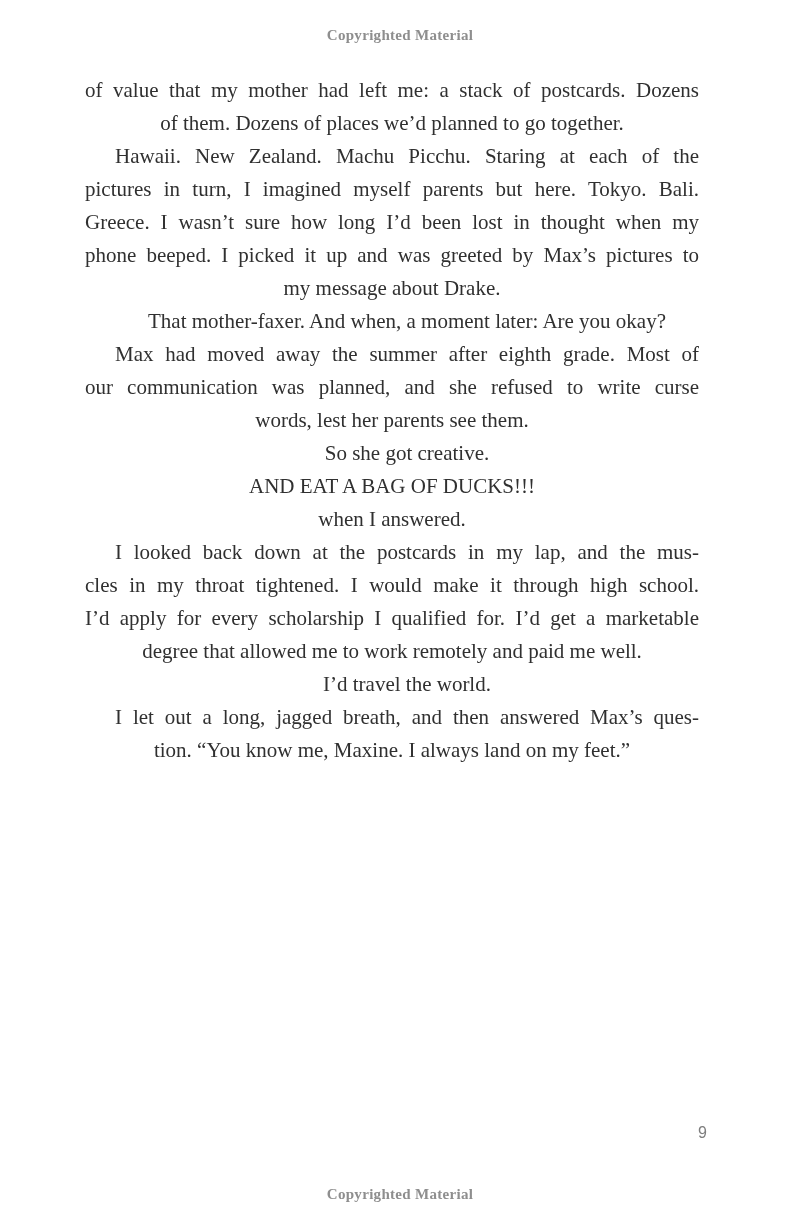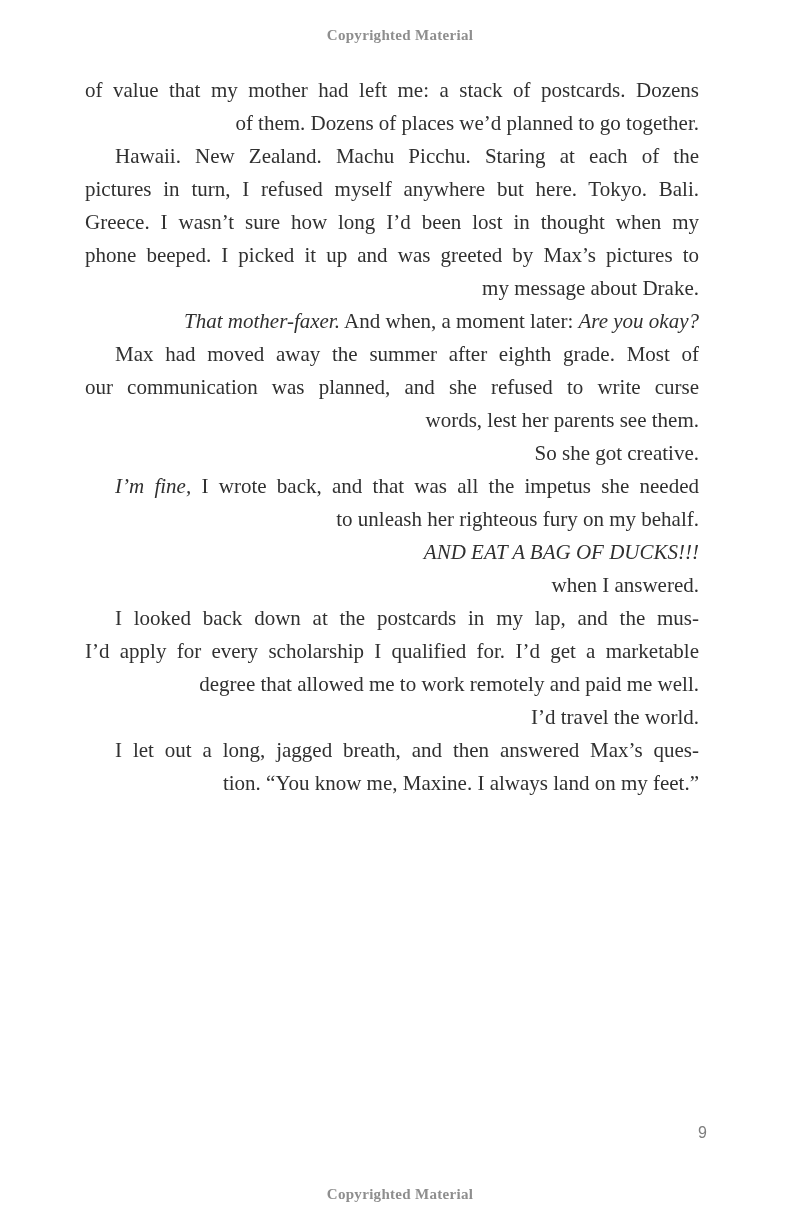--- a/index.html
+++ b/index.html
@@ -32,31 +32,31 @@
     position: absolute;
     left: 85px;
     top: 74px;
     width: 614px;
     font-size: 21px;
     line-height: 33px;
     color: #303030;
   }
   .para { margin: 0; }
   .line {
-    text-align: right;
+    text-align: center;
     white-space: normal;
   }
   .line.justify {
     text-align: justify;
     text-align-last: justify;
   }
   .line.indent {
     text-indent: 30px;
   }
-  .seg-italic { font-style: italic; }
+  .seg-italic { }
   .page-number {
     position: absolute;
     left: 93px;
     top: 1124px;
     width: 614px;
     text-align: right;
     font-family: "Liberation Sans", sans-serif;
     font-size: 16px;
     color: #7d7d7d;
   }
@@ -68,48 +68,45 @@
 
   <div class="watermark top">Copyrighted Material</div>
 
   <div class="body-text">
       <div class="para">
         <div class="line justify"><span>of value that my mother had left me: a stack of postcards. Dozens</span></div>
         <div class="line"><span>of them. Dozens of places we’d planned to go together.</span></div>
       </div>
       <div class="para">
         <div class="line justify indent"><span>Hawaii. New Zealand. Machu Picchu. Staring at each of the</span></div>
-        <div class="line justify"><span>pictures in turn, I refused myself anywhere but here. Tokyo. Bali.</span></div>
+        <div class="line justify"><span>pictures in turn, I imagined myself parents but here. Tokyo. Bali.</span></div>
         <div class="line justify"><span>Greece. I wasn’t sure how long I’d been lost in thought when my</span></div>
         <div class="line justify"><span>phone beeped. I picked it up and was greeted by Max’s pictures to</span></div>
         <div class="line"><span>my message about Drake.</span></div>
       </div>
       <div class="para">
         <div class="line indent"><span class="seg-italic">That mother-faxer.</span><span> And when, a moment later: </span><span class="seg-italic">Are you okay?</span></div>
       </div>
       <div class="para">
         <div class="line justify indent"><span>Max had moved away the summer after eighth grade. Most of</span></div>
         <div class="line justify"><span>our communication was planned, and she refused to write curse</span></div>
         <div class="line"><span>words, lest her parents see them.</span></div>
       </div>
       <div class="para">
         <div class="line indent"><span>So she got creative.</span></div>
       </div>
       <div class="para">
-        <div class="line justify indent"><span class="seg-italic">I’m fine,</span><span> I wrote back, and that was all the impetus she needed</span></div>
-        <div class="line"><span>to unleash her righteous fury on my behalf.</span></div>
-      </div>
-      <div class="para">
         <div class="line"><span class="seg-italic">AND EAT A BAG OF DUCKS!!!</span></div>
       </div>
       <div class="para">
         <div class="line"><span>when I answered.</span></div>
       </div>
       <div class="para">
         <div class="line justify indent"><span>I looked back down at the postcards in my lap, and the mus-</span></div>
+        <div class="line justify"><span>cles in my throat tightened. I would make it through high school.</span></div>
         <div class="line justify"><span>I’d apply for every scholarship I qualified for. I’d get a marketable</span></div>
         <div class="line"><span>degree that allowed me to work remotely and paid me well.</span></div>
       </div>
       <div class="para">
         <div class="line indent"><span>I’d travel the world.</span></div>
       </div>
       <div class="para">
         <div class="line justify indent"><span>I let out a long, jagged breath, and then answered Max’s ques-</span></div>
         <div class="line"><span>tion. “You know me, Maxine. I always land on my feet.”</span></div>
       </div>

